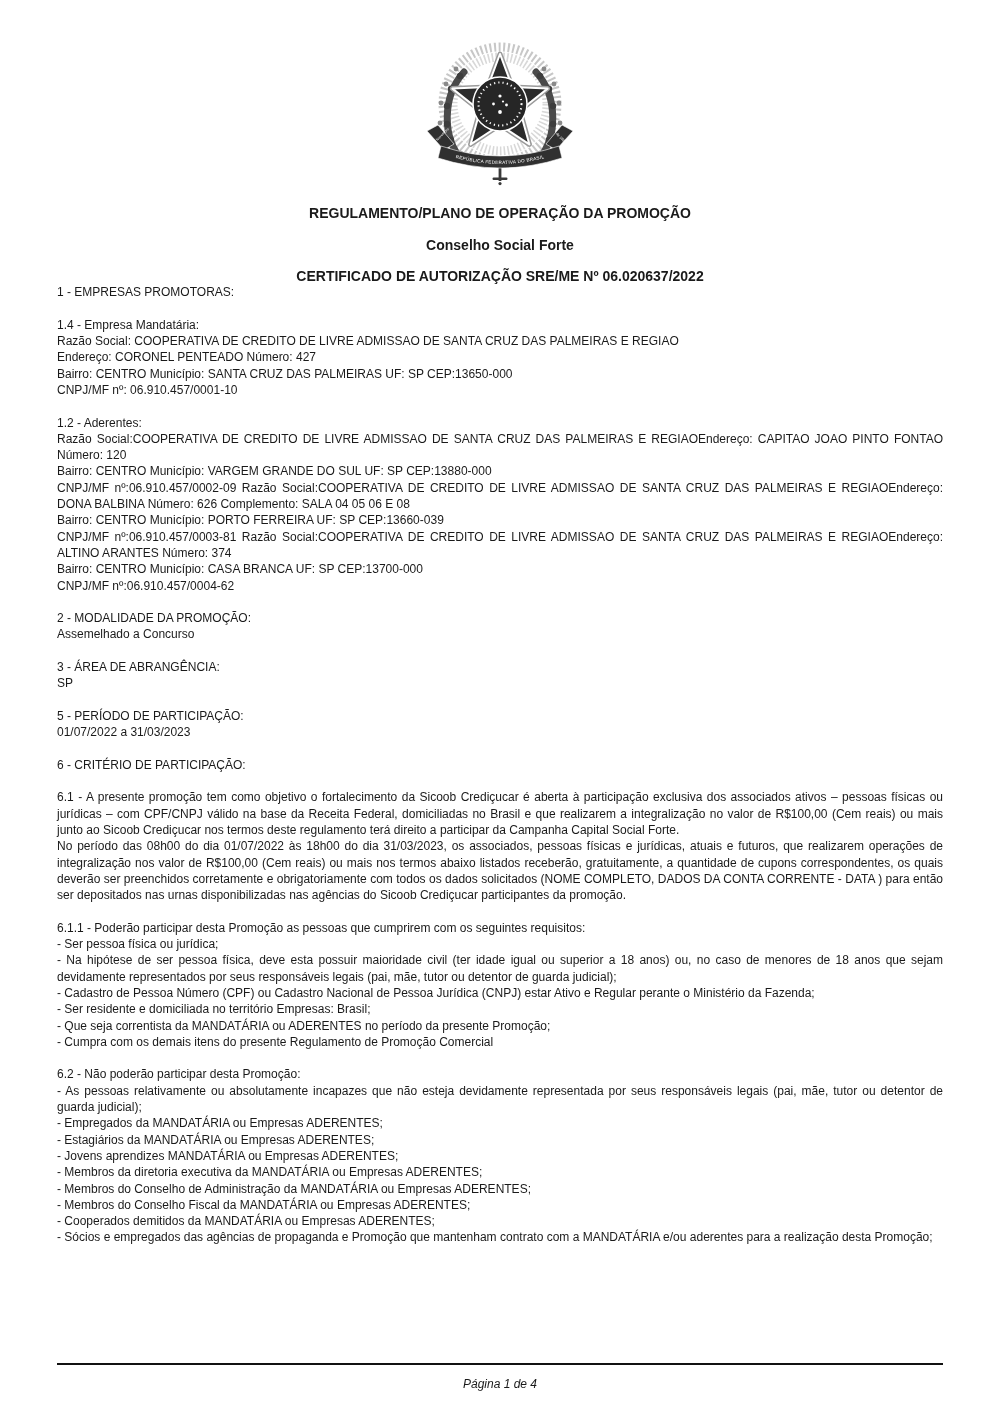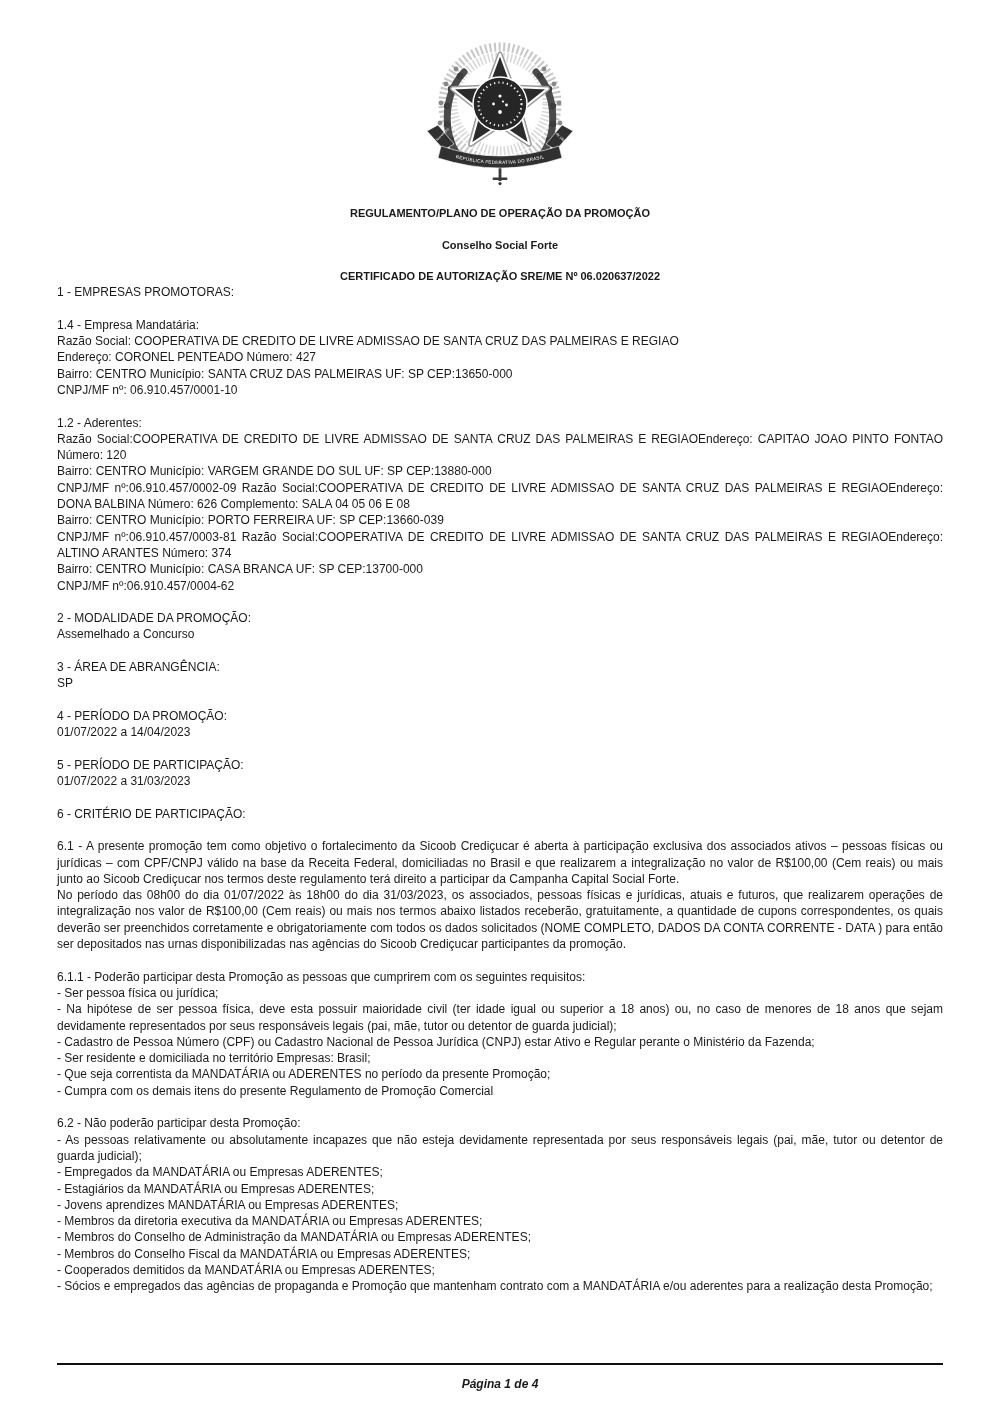--- a/index.html
+++ b/index.html
@@ -11,32 +11,31 @@
     margin: 0 auto;
     background: #ffffff;
     color: #1a1a1a;
     font-family: "Liberation Sans", "DejaVu Sans", sans-serif;
     font-size: 12px;
     line-height: 16.3px;
     overflow: hidden;
   }
   .emblem-wrap { padding-top: 34px; text-align: center; }
   .emblem-wrap svg { font-family: inherit; }
-  .titles { text-align: center; font-weight: bold; font-size: 11px; margin-top: 10px; }
+  .titles { text-align: center; font-weight: bold; font-size: 14px; margin-top: 10px; }
   .title-line { margin-top: 15px; }
   .doc-body { padding: 0 57px; }
   .block { margin-bottom: 16.3px; }
   .line { text-align: justify; }
   .footer {
     position: absolute;
     left: 57px;
     right: 57px;
     top: 1363px;
     border-top: 2px solid #111111;
-    font-weight: bold;
   }
   .page-label {
     text-align: center;
     font-style: italic;
     margin-top: 11px;
     font-size: 12px;
   }
 </style>
 </head>
 <body>
@@ -144,24 +143,20 @@
       </div>
       <div class="block">
         <div class="line">2 - MODALIDADE DA PROMOÇÃO:</div>
         <div class="line">Assemelhado a Concurso</div>
       </div>
       <div class="block">
         <div class="line">3 - ÁREA DE ABRANGÊNCIA:</div>
         <div class="line">SP</div>
       </div>
       <div class="block">
-        <div class="line">4 - PERÍODO DA PROMOÇÃO:</div>
-        <div class="line">01/07/2022 a 14/04/2023</div>
-      </div>
-      <div class="block">
         <div class="line">5 - PERÍODO DE PARTICIPAÇÃO:</div>
         <div class="line">01/07/2022 a 31/03/2023</div>
       </div>
       <div class="block">
         <div class="line">6 - CRITÉRIO DE PARTICIPAÇÃO:</div>
       </div>
       <div class="block">
         <div class="line">6.1 - A presente promoção tem como objetivo o fortalecimento da Sicoob Crediçucar é aberta à participação exclusiva dos associados ativos – pessoas físicas ou jurídicas – com CPF/CNPJ válido na base da Receita Federal, domiciliadas no Brasil e que realizarem a integralização no valor de R$100,00 (Cem reais) ou mais junto ao Sicoob Crediçucar nos termos deste regulamento terá direito a participar da Campanha Capital Social Forte.</div>
         <div class="line">No período das 08h00 do dia 01/07/2022 às 18h00 do dia 31/03/2023, os associados, pessoas físicas e jurídicas, atuais e futuros, que realizarem operações de integralização nos valor de R$100,00 (Cem reais) ou mais nos termos abaixo listados receberão, gratuitamente, a quantidade de cupons correspondentes, os quais deverão ser preenchidos corretamente e obrigatoriamente com todos os dados solicitados (NOME COMPLETO, DADOS DA CONTA CORRENTE - DATA ) para então ser depositados nas urnas disponibilizadas nas agências do Sicoob Crediçucar participantes da promoção.</div>
       </div>

